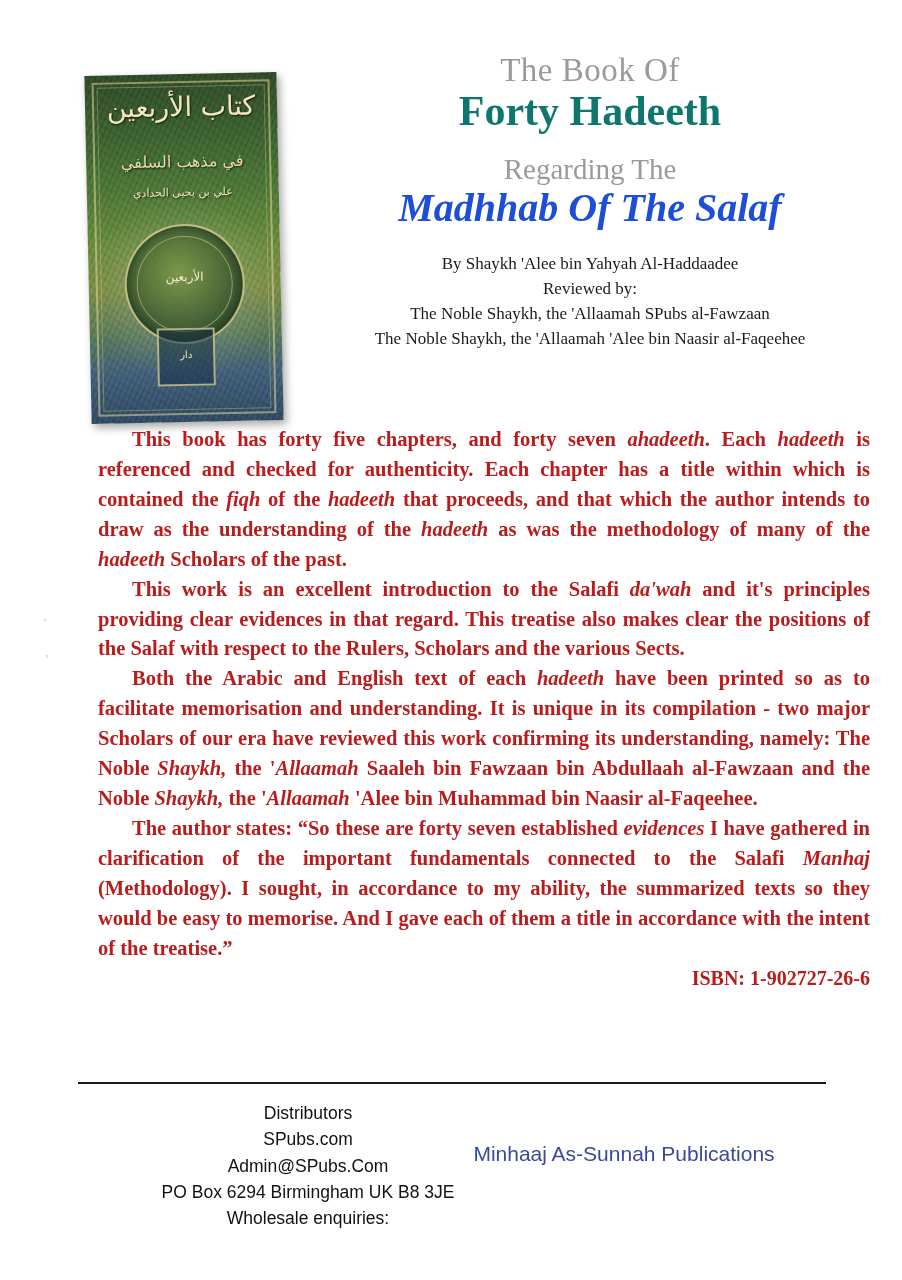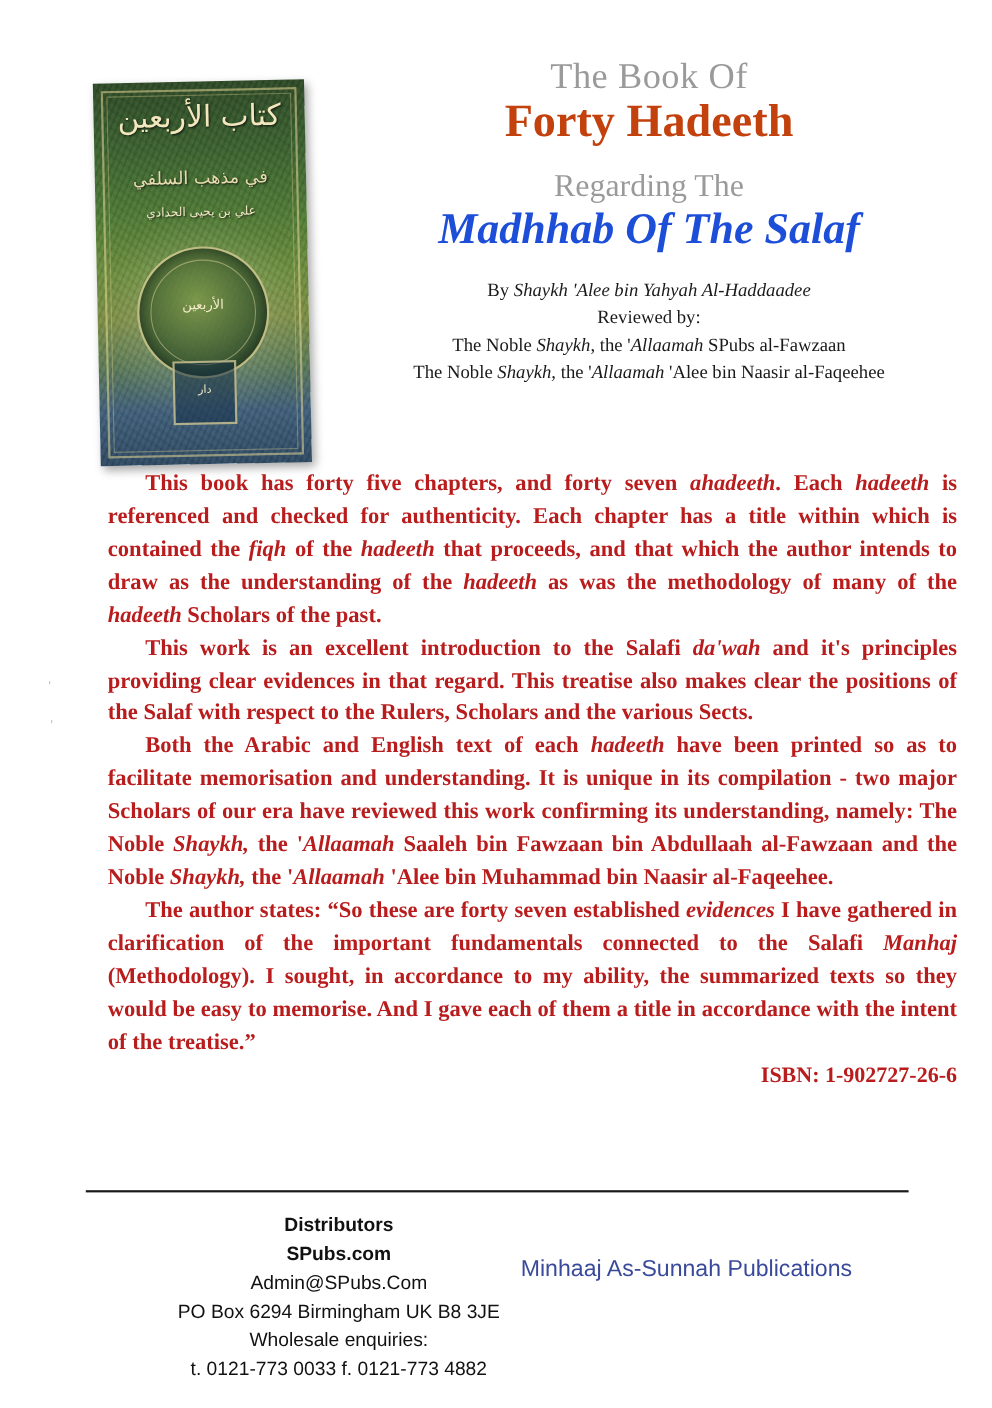--- a/index.html
+++ b/index.html
@@ -152,21 +152,21 @@
   .t-line1 {
     font-size: 33px;
     letter-spacing: 0.5px;
     color: #9a9a9a;
     font-family: "Liberation Serif", serif;
     text-align: center;
   }
   .t-line2 {
     font-size: 42px;
     font-weight: bold;
-    color: #c2410c;
+    color: #0f766e;
     margin-top: -2px;
     font-family: "Liberation Serif", serif;
   }
   .t-line3 {
     font-size: 29px;
     color: #9a9a9a;
     margin-top: 18px;
     font-family: "Liberation Serif", serif;
   }
   .t-line4 {
@@ -176,21 +176,21 @@
     margin-top: -2px;
     font-family: "Liberation Serif", serif;
     font-style: italic;
   }
   .byline {
     margin-top: 20px;
     color: #1a1a1a;
     font-size: 17px;
     line-height: 1.48;
   }
-  .byline .it { font-style: italic; }
+  .byline .it { }
 
   
   .body-text {
     position: absolute;
     left: 98px;
     top: 425px;
     width: 772px;
     font-size: 20.5px;
     line-height: 1.46;
     text-align: justify;
@@ -235,21 +235,21 @@
     position: absolute;
     left: 40px;
     top: 6px;
     width: 380px;
     text-align: center;
     font-family: "Liberation Sans", sans-serif;
     font-size: 17.5px;
     line-height: 1.50;
     color: #111;
   }
-  .distrib .b { font-weight: bold; }
+  .distrib .b { font-weight: normal; }
   .pub {
     position: absolute;
     right: 0;
     top: 38px;
     width: 404px;
     text-align: center;
   }
   .pub-ar {
     font-family: "DejaVu Sans", sans-serif;
     font-size: 34px;
@@ -317,19 +317,18 @@
 
 <div class="rule"></div>
 
 <div class="footer">
   <div class="distrib">
     <div class="b">Distributors</div>
     <div class="b">SPubs.com</div>
     <div>Admin@SPubs.Com</div>
     <div>PO Box 6294 Birmingham UK B8 3JE</div>
     <div>Wholesale enquiries:</div>
-    <div>t. 0121-773 0033 f. 0121-773 4882</div>
   </div>
 
   <div class="pub">
     <div class="pub-en">Minhaaj As-Sunnah Publications</div>
   </div>
 </div>
 
 </body></html>

